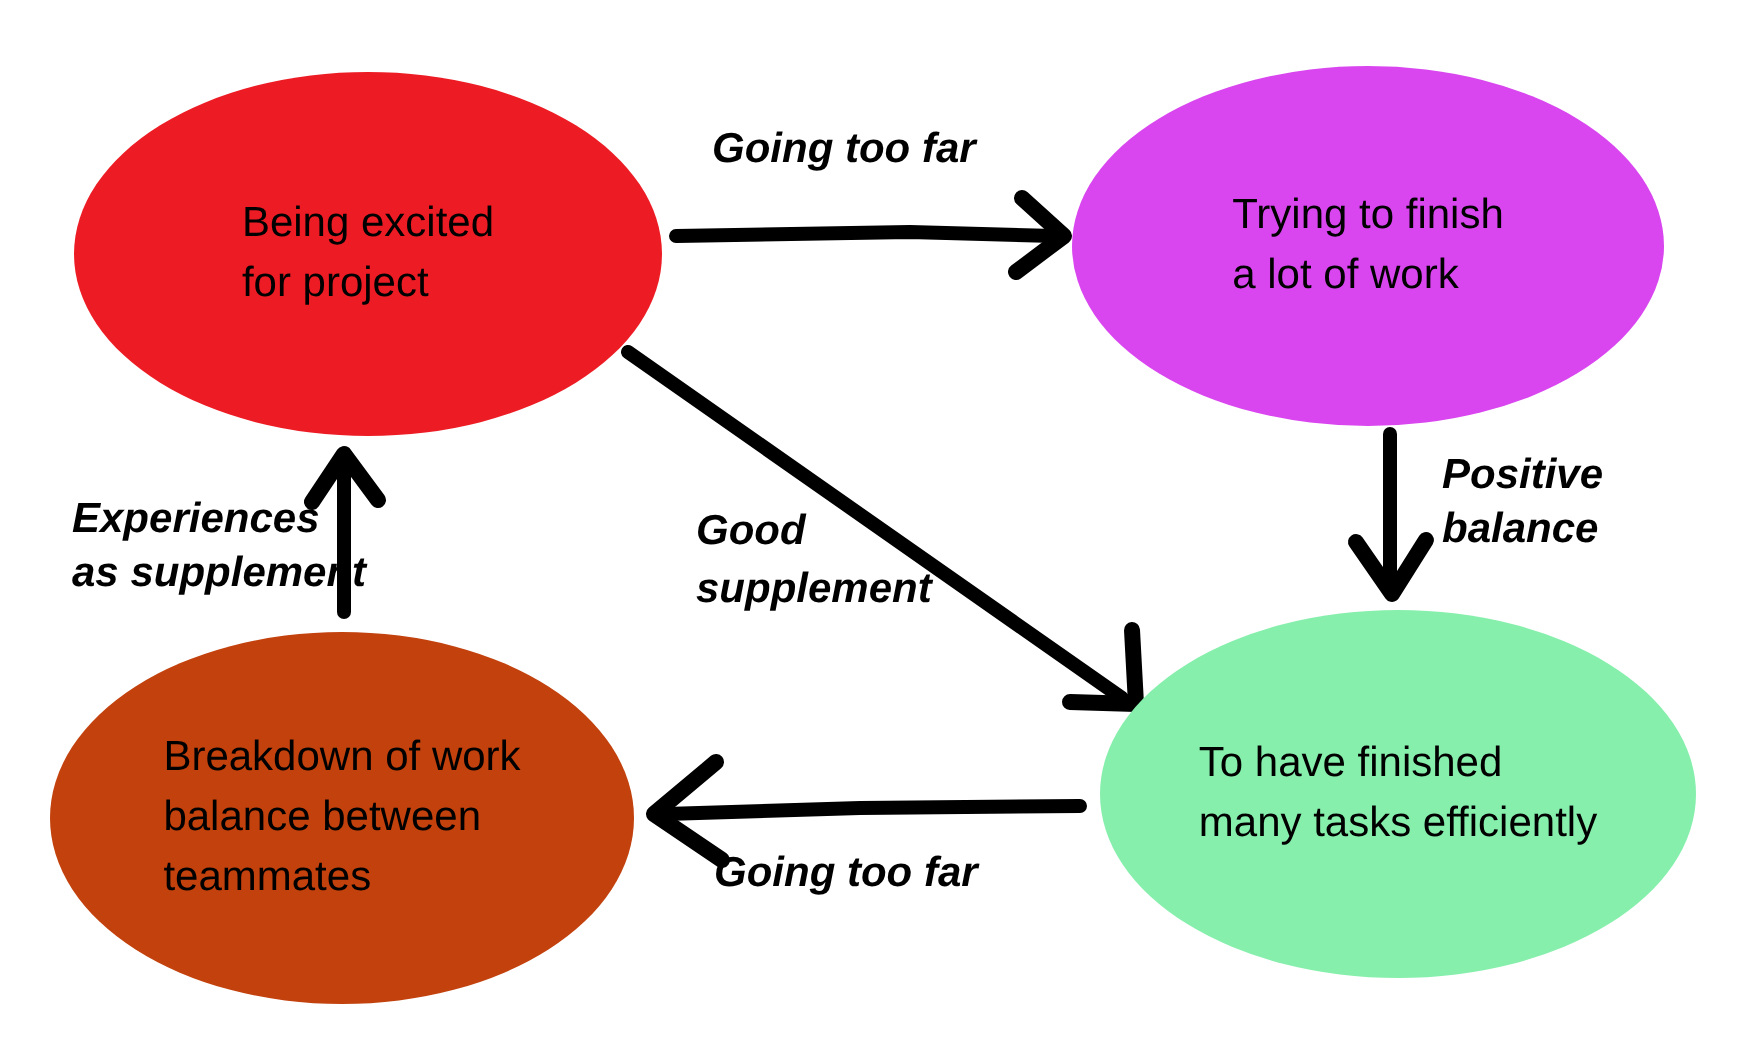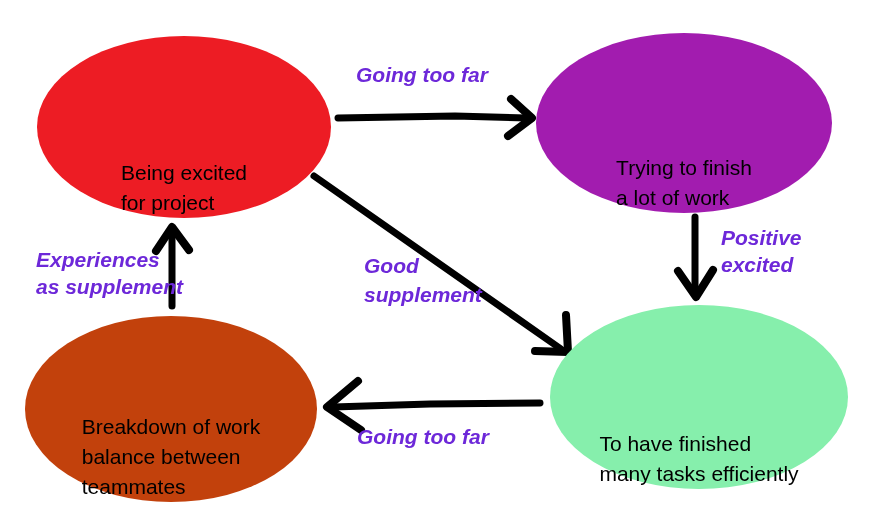--- a/index.html
+++ b/index.html
@@ -28,48 +28,48 @@
     stroke: currentColor;
     stroke-linecap: round;
     stroke-linejoin: round;
   }
   .arrows-layer path.shaft { stroke-width: 7; }
   .arrows-layer path.head  { stroke-width: 8; }
   .node {
     position: absolute;
     border-radius: 50%;
     display: flex;
-    align-items: flex-end;
+    align-items: center;
     justify-content: center;
   }
   .node-label {
     color: #000000;
     font-size: 21px;
     line-height: 30px;
     text-align: left;
     white-space: pre-line;
   }
   .edge-label {
     position: absolute;
-    color: #6d28d9;
+    color: #000000;
     font-size: 21px;
     line-height: 27px;
     font-style: italic;
     font-weight: bold;
     white-space: pre-line;
   }
   
   .node-excited   { left: 37px;  top: 36px;  width: 294px; height: 182px; }
   .node-finish    { left: 536px; top: 33px;  width: 296px; height: 180px; }
   .node-breakdown { left: 25px;  top: 316px; width: 292px; height: 186px; }
   .node-finished  { left: 550px; top: 305px; width: 298px; height: 184px; }
   
   .edge-label-top      { left: 356px; top: 61px;  white-space: nowrap; }
   .edge-label-right    { left: 721px; top: 224px; }
-  .edge-label-diagonal { left: 364px; top: 251px; line-height: 29px; }
+  .edge-label-diagonal { left: 348px; top: 251px; line-height: 29px; }
   .edge-label-bottom   { left: 357px; top: 423px; white-space: nowrap; }
   .edge-label-left     { left: 36px;  top: 246px; }
 </style>
 </head>
 <body>
 
 <div class="canvas">
 
   <svg class="arrows-layer" viewBox="0 0 870 525" style="color: rgb(0, 0, 0);">
     <g>
@@ -92,40 +92,40 @@
       <path class="shaft" d="M172 306 L172 234"></path>
       <path class="head" d="M156 251 L172 227 L189 250"></path>
     </g>
   </svg>
 
   <div class="node node-excited" style="background: rgb(237, 28, 36);">
     <div class="node-label">Being excited
 for project</div>
   </div>
 
-  <div class="node node-finish" style="background: #a21caf;">
+  <div class="node node-finish" style="background: #d946ef;">
     <div class="node-label">Trying to finish
 a lot of work</div>
   </div>
 
   <div class="node node-breakdown" style="background: #c2410c;">
     <div class="node-label">Breakdown of work
 balance between
 teammates</div>
   </div>
 
   <div class="node node-finished" style="background: #86efac;">
     <div class="node-label">To have finished
 many tasks efficiently</div>
   </div>
 
   <div class="edge-label edge-label-top">Going too far</div>
 
   <div class="edge-label edge-label-right">Positive
-excited</div>
+balance</div>
 
   <div class="edge-label edge-label-diagonal">Good
 supplement</div>
 
   <div class="edge-label edge-label-bottom">Going too far</div>
 
   <div class="edge-label edge-label-left">Experiences
 as supplement</div>
 
 </div>

